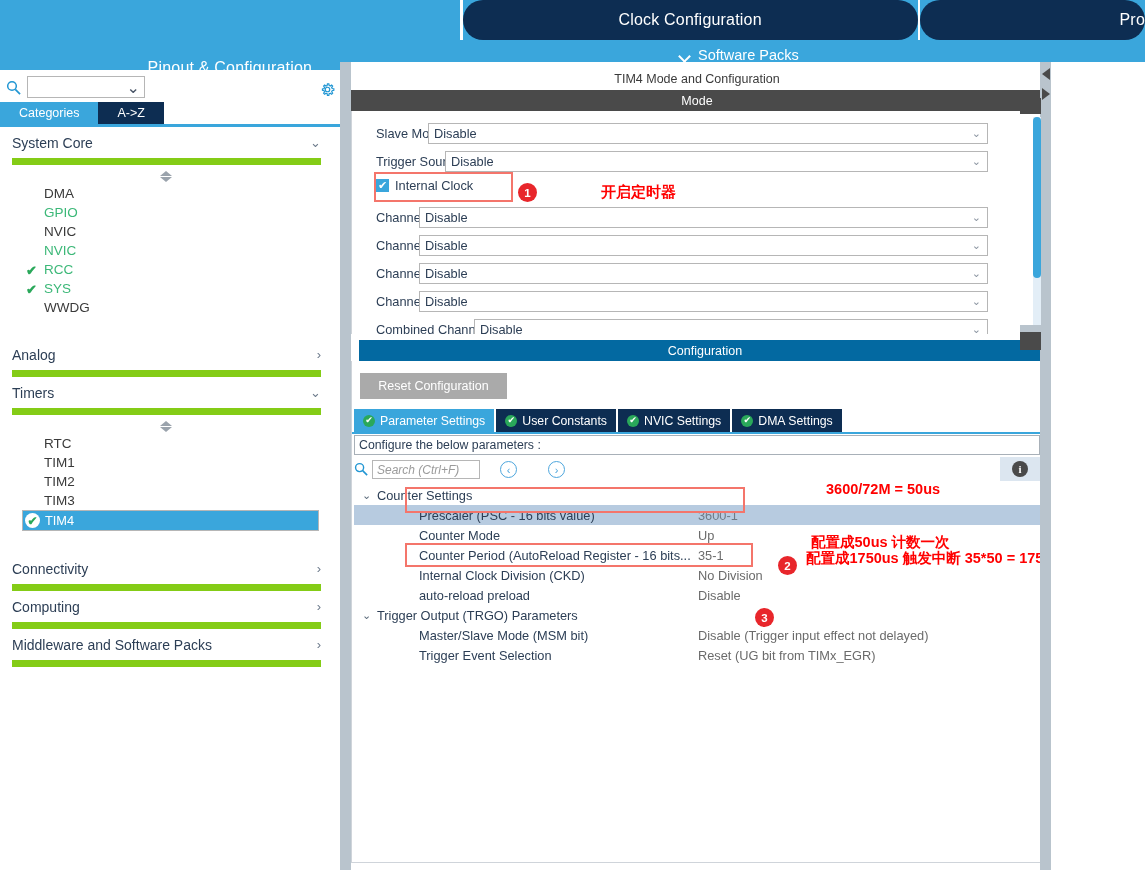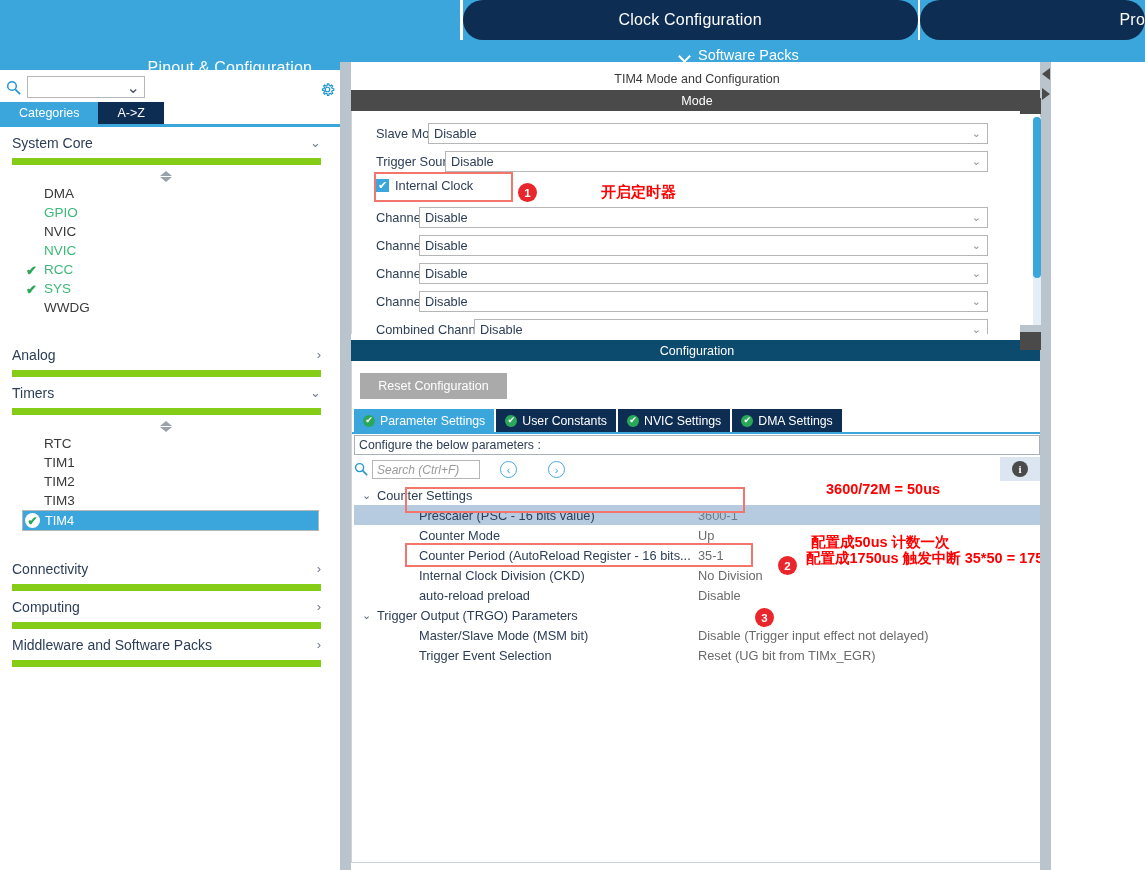--- a/index.html
+++ b/index.html
@@ -138,21 +138,21 @@
     font-weight: bold;
   }
   .cnote { position: absolute; color: #ff0000; font-weight: bold; font-size: 14.5px; white-space: nowrap; }
 
   
   .msb { position: absolute; left: 693px; top: 49px; width: 10px; height: 223px; background: #ffffff; }
   .msb-thumb { position: absolute; left: 1px; top: 56px; width: 8px; height: 160px; background: #3aa6dc; border-radius: 4px; }
 
   
   .cfgbar {
-    position: absolute; left: 0; top: 278px; width: 692px; height: 21px; background: #0c4a6e;
+    position: absolute; left: 8px; top: 278px; width: 692px; height: 21px; background: #0369a1;
     display: flex; align-items: center; justify-content: center; color: #ffffff; font-size: 12.5px;
   }
   .cfgbody {
     position: absolute; left: 0; top: 299px; width: 692px; height: 502px; background: #ffffff;
     border: 1px solid #cfd4da; border-top: none;
   }
   .resetbtn {
     position: absolute; left: 8px; top: 12px; width: 147px; height: 26px; background: #aaaaaa;
     color: #ffffff; font-size: 12.5px; display: flex; align-items: center; justify-content: center;
   }

